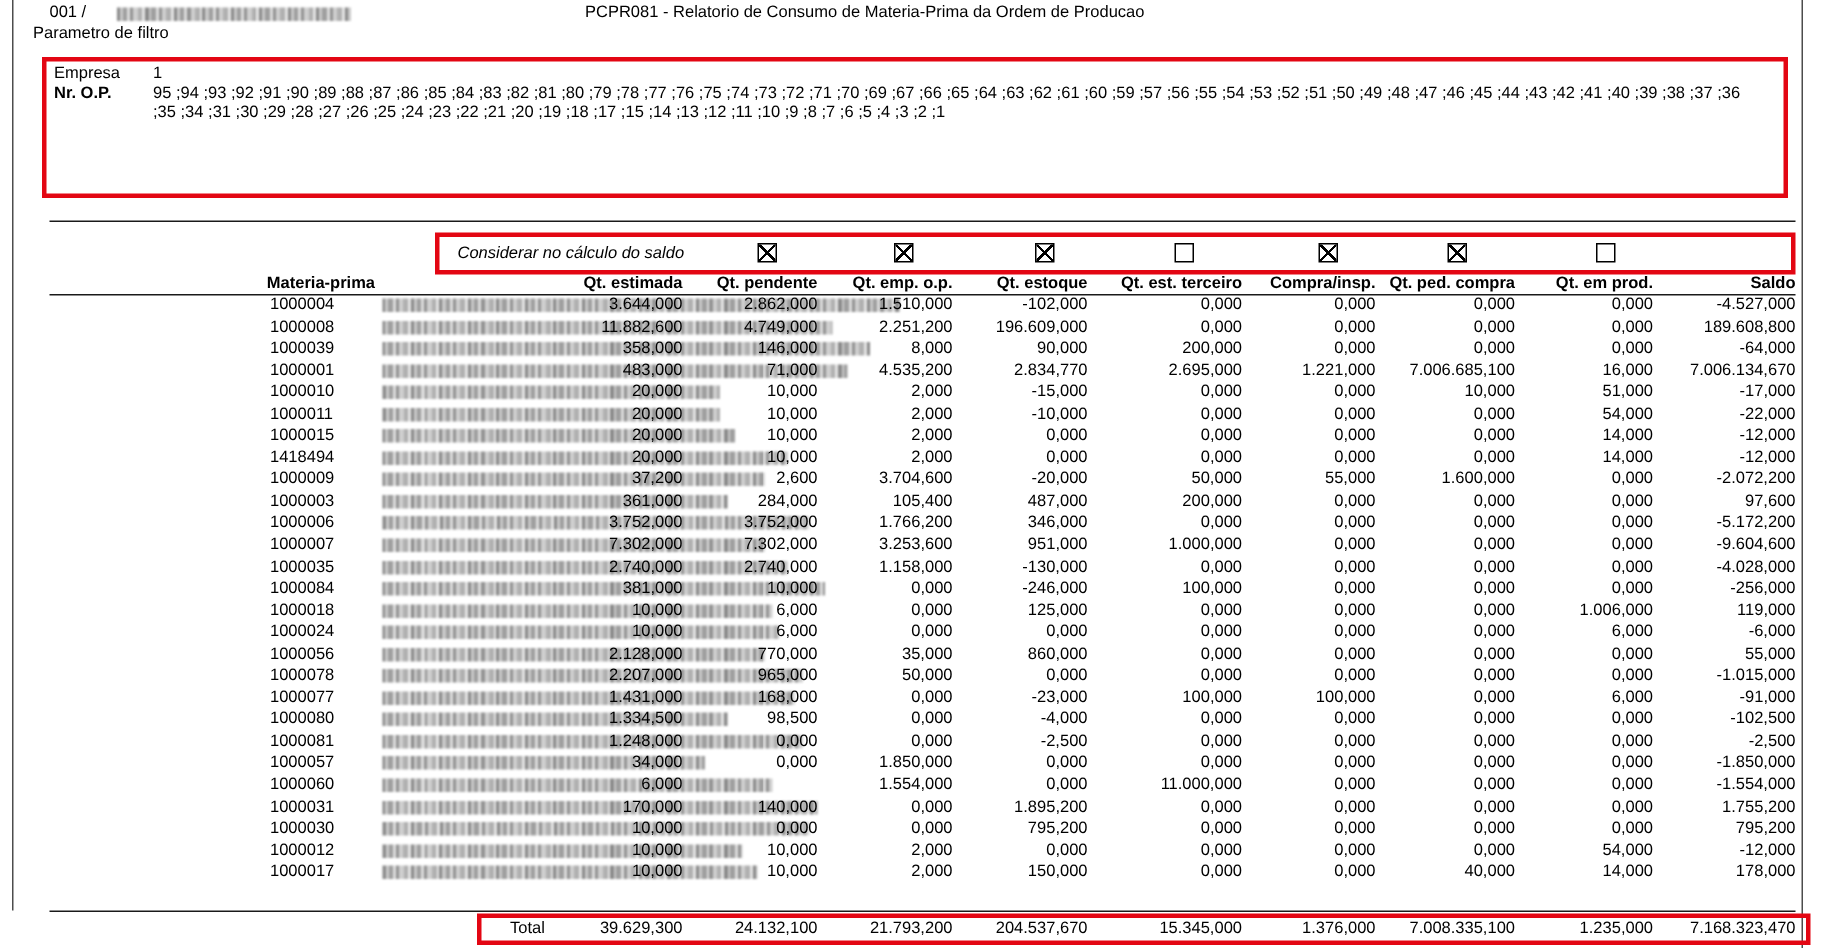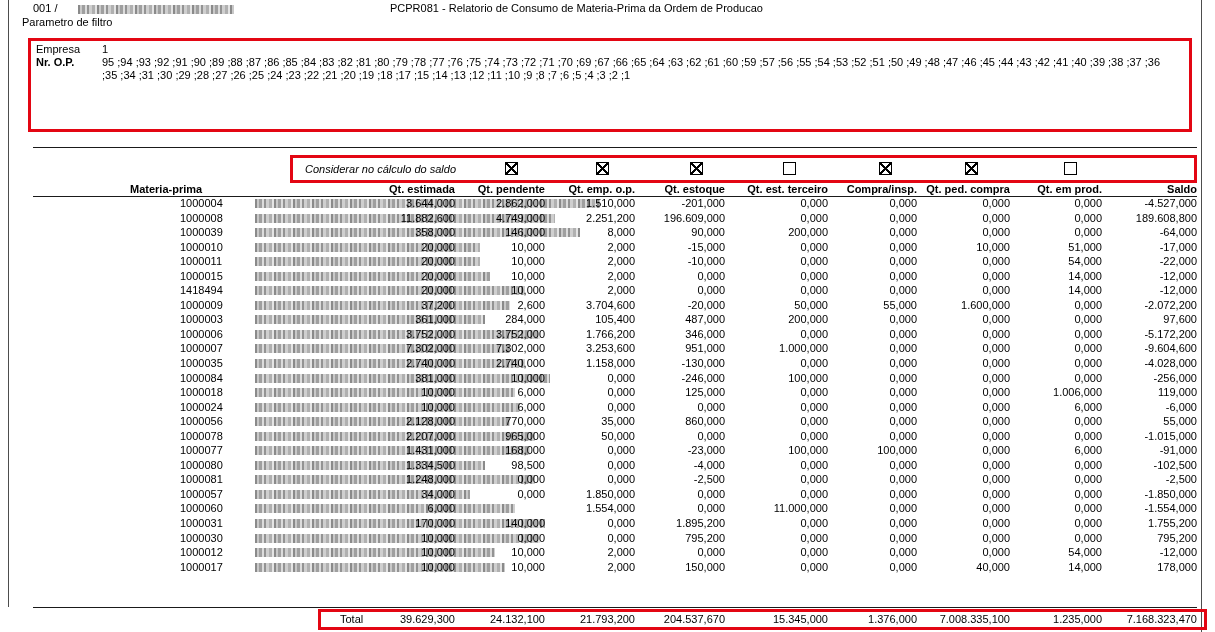--- a/index.html
+++ b/index.html
@@ -74,33 +74,33 @@
 <div class="hline" style="left:33px;top:147px;width:1164px;"></div>
 
 <div class="redbox" style="left:290px;top:155px;width:907px;height:28px;"></div>
 <div class="abs" style="left:0;top:155px;width:1215px;height:28px;">
   <span class="abs" style="left:305px;top:8px;font-style:italic;">Considerar no cálculo do saldo</span>
   
   <span id="cbs"><span class="cb cb0 checked"></span><span class="cb cb1 checked"></span><span class="cb cb2 checked"></span><span class="cb cb3"></span><span class="cb cb4 checked"></span><span class="cb cb5 checked"></span><span class="cb cb6"></span></span>
 </div>
 
 <div class="abs hdrrow" style="left:0;top:183px;width:1215px;height:13px;">
-  <span class="c b" style="left:130px;width:120px;text-align:left;">Materia-prima</span>
+  <span class="c b" style="left:130px;width:120px;text-align:right;">Materia-prima</span>
   <span id="colhdrs"><span class="c num col0">Qt. estimada</span><span class="c num col1">Qt. pendente</span><span class="c num col2">Qt. emp. o.p.</span><span class="c num col3">Qt. estoque</span><span class="c num col4">Qt. est. terceiro</span><span class="c num col5">Compra/insp.</span><span class="c num col6">Qt. ped. compra</span><span class="c num col7">Qt. em prod.</span><span class="c num col8">Saldo</span></span>
 </div>
 <div class="hline" style="left:33px;top:196px;width:1164px;"></div>
 
 <div id="rows">
     <div class="row">
       <span class="c code">1000004</span>
       <span class="redact" style="width: 345px;"></span>
       <span class="c num col0">3.644,000</span>
       <span class="c num col1">2.862,000</span>
       <span class="c num col2">1.510,000</span>
-      <span class="c num col3">-201,000</span>
+      <span class="c num col3">-102,000</span>
       <span class="c num col4">0,000</span>
       <span class="c num col5">0,000</span>
       <span class="c num col6">0,000</span>
       <span class="c num col7">0,000</span>
       <span class="c num col8">-4.527,000</span>
     </div>
     <div class="row">
       <span class="c code">1000008</span>
       <span class="redact" style="width: 300px;"></span>
       <span class="c num col0">11.882,600</span>
@@ -118,20 +118,33 @@
       <span class="redact" style="width: 325px;"></span>
       <span class="c num col0">358,000</span>
       <span class="c num col1">146,000</span>
       <span class="c num col2">8,000</span>
       <span class="c num col3">90,000</span>
       <span class="c num col4">200,000</span>
       <span class="c num col5">0,000</span>
       <span class="c num col6">0,000</span>
       <span class="c num col7">0,000</span>
       <span class="c num col8">-64,000</span>
+    </div>
+    <div class="row">
+      <span class="c code">1000001</span>
+      <span class="redact" style="width: 310px;"></span>
+      <span class="c num col0">483,000</span>
+      <span class="c num col1">71,000</span>
+      <span class="c num col2">4.535,200</span>
+      <span class="c num col3">2.834,770</span>
+      <span class="c num col4">2.695,000</span>
+      <span class="c num col5">1.221,000</span>
+      <span class="c num col6">7.006.685,100</span>
+      <span class="c num col7">16,000</span>
+      <span class="c num col8">7.006.134,670</span>
     </div>
     <div class="row">
       <span class="c code">1000010</span>
       <span class="redact" style="width: 225px;"></span>
       <span class="c num col0">20,000</span>
       <span class="c num col1">10,000</span>
       <span class="c num col2">2,000</span>
       <span class="c num col3">-15,000</span>
       <span class="c num col4">0,000</span>
       <span class="c num col5">0,000</span>

